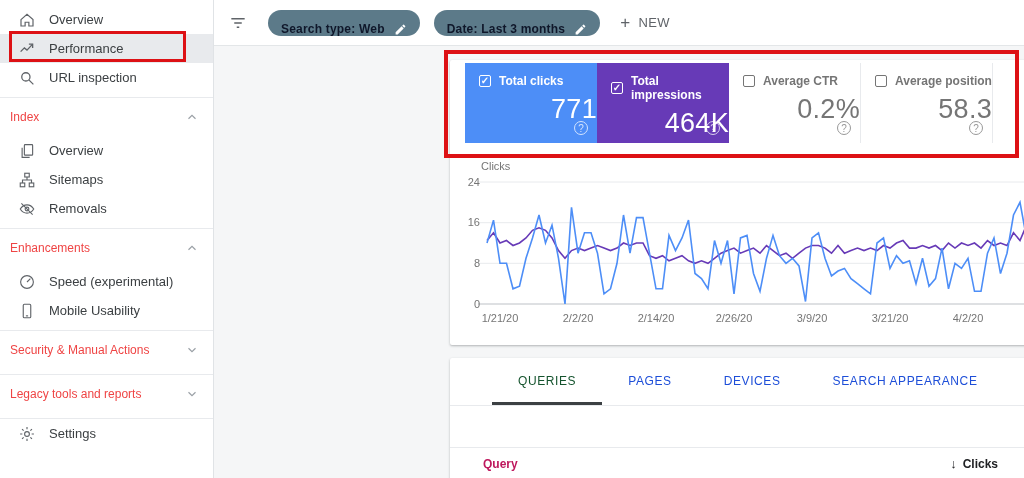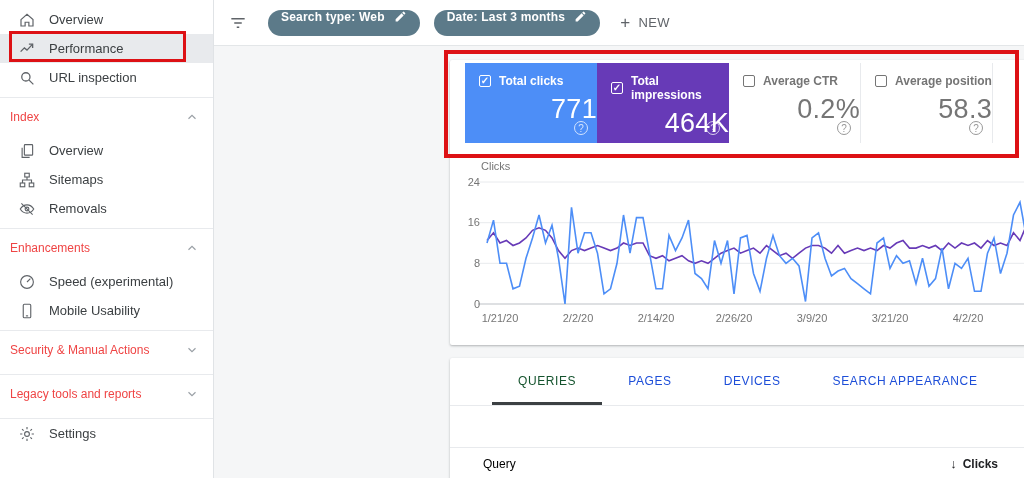--- a/index.html
+++ b/index.html
@@ -20,22 +20,22 @@
   .sb-header .chev { position:absolute; right:14px; width:14px; height:14px; color:#9aa0a6; }
   .sb-header .chev svg { width:14px; height:14px; display:block; }
   .sb-divider { border-top:1px solid #e8eaed; margin-top:5px; }
 
   
   .main { position:absolute; left:202px; top:0; right:0; bottom:0; background:#f5f6f7; }
   .topbar { height:46px; background:#fff; border-bottom:1px solid #e3e6e8;
             display:flex; align-items:center; padding-left:26px; }
   .filter-wrap { width:20px; height:20px; color:#5f6368; margin-right:20px; cursor:pointer; }
   .filter-wrap svg { width:20px; height:20px; display:block; }
-  .chip { height:26px; border:none; border-radius:13px; background:#5c7a89; color:#ffffff;
-          font-family:inherit; font-size:12px; font-weight:bold; display:flex; align-items:flex-start;
+  .chip { height:26px; border:none; border-radius:13px; background:#5c7a89; color:#0f172a;
+          font-family:inherit; font-size:12px; font-weight:bold; display:flex; align-items:flex-end;
           gap:9px; padding:0 13px; margin-right:14px; cursor:pointer; letter-spacing:.2px; }
   .chip-edit { width:13px; height:13px; color:#fff; }
   .chip-edit svg { width:13px; height:13px; display:block; }
   .new-btn { display:flex; align-items:center; gap:8px; background:none; border:none;
              color:#5f6368; font-family:inherit; font-size:13px; margin-left:6px; cursor:pointer; letter-spacing:.4px; }
   .new-btn .plus { font-size:17px; font-weight:normal; line-height:1; }
 
   .panel { position:absolute; left:248px; width:578px; background:#fff; border-radius:2px;
            box-shadow:0 1px 2px rgba(60,64,67,.25), 0 1px 3px rgba(60,64,67,.12); }
   .panel1 { top:60px; height:285px; }
@@ -58,21 +58,21 @@
   .chart-host { position:absolute; left:0; top:114px; width:578px; height:160px; }
 
   
   .tabs { height:48px; border-bottom:1px solid #e8eaed; display:flex; padding-left:42px; }
   .tab { padding:0 26px; line-height:47px; font-size:12px; letter-spacing:.6px; color:#1d4ed8;
          border-bottom:3px solid transparent; cursor:pointer; white-space:nowrap; }
   .tab.active { color:#14532d; border-bottom-color:#3c4043; font-weight:normal; }
   .tab-spacer { height:41px; }
   .table-head { height:32px; border-top:1px solid #e8eaed; display:flex; align-items:center;
                 justify-content:space-between; padding:0 30px 0 33px; font-size:12px; }
-  .q-head { color:#000000; }
+  .q-head { color:#be185d;font-weight:bold; }
   .c-head { color:#202124; font-weight:bold; display:flex; align-items:center; gap:6px; cursor:pointer; }
   .c-head .arr { font-weight:normal; font-size:13px; }
 
   
   .anno { position:absolute; border:3px solid #dd1115; z-index:40; pointer-events:none; }
   .anno1 { left:9px; top:31px; width:177px; height:31px; }
   .anno2 { left:444px; top:50px; width:575px; height:108px; border-width:4px; }
 </style>
 </head>
 <body>

